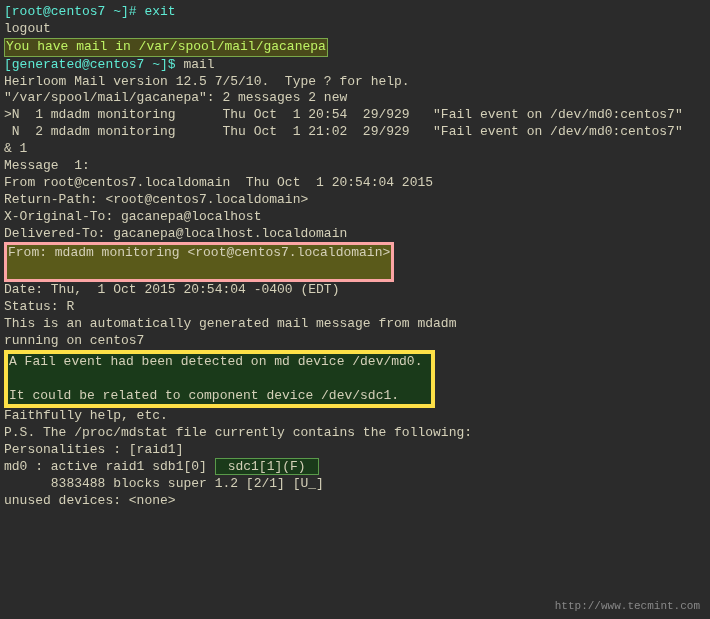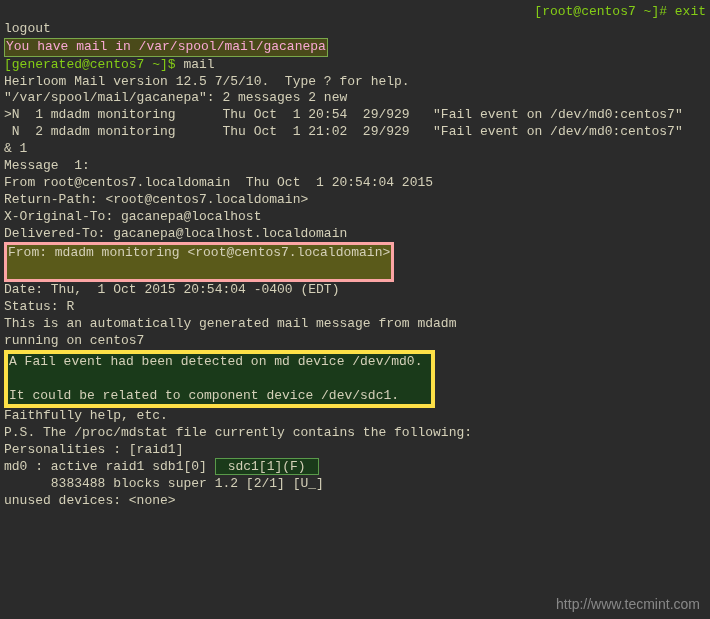--- a/index.html
+++ b/index.html
@@ -12,23 +12,23 @@
       width: 710px;
       height: 619px;
       box-sizing: border-box;
       overflow: hidden;
       position: relative;
     }
     .line {
       white-space: pre;
     }
     .cream { color: #d4d0b8; }
-    .yellow { color: #84cc16; text-align: right; }
+    .yellow { color: #5eead4; }
     .highlight-yellow {
-      color: #f9a8d4;
+      color: #bef264;
       background-color: #4a4a1a;
       border: 1px solid #7aa84a;
       padding: 0 1px;
       display: inline-block;
     }
     .highlight-olive-block {
       background-color: #5a5a1a;
       border: 3px solid #fca5a5;
       padding: 0 1px;
       display: inline-block;
@@ -43,22 +43,22 @@
       background-color: #1a3a1a;
       border: 1px solid #5a9a4a;
       padding: 0 12px;
       display: inline;
     }
     .watermark {
       position: absolute;
       bottom: 6px;
       right: 10px;
       color: #888;
-      font-size: 14px;
-      font-family: Liberation Sans, sans-serif;
+      font-size: 11px;
+      font-family: Liberation Mono, monospace;
     }
   </style>
 </head>
 <body>
 
 <div class="line yellow">[root@centos7 ~]# exit</div>
 <div class="line cream">logout</div>
 <div class="line"><span class="highlight-yellow">You have mail in /var/spool/mail/gacanepa</span></div>
 <div class="line"><span class="yellow">[generated@centos7 ~]$ </span><span class="cream">mail</span></div>
 <div class="line cream">Heirloom Mail version 12.5 7/5/10.  Type ? for help.</div>

